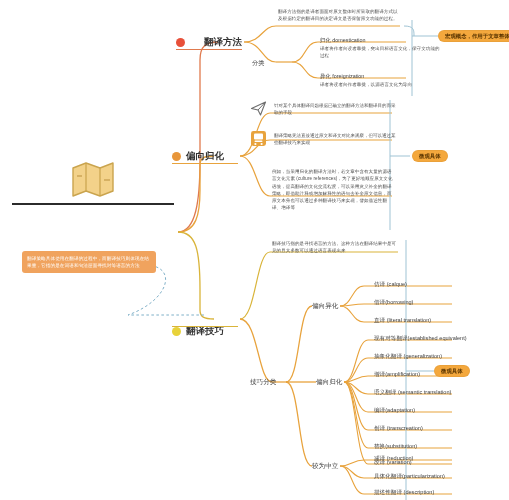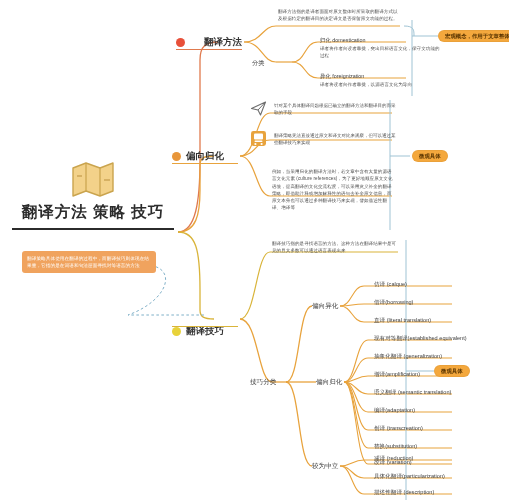--- a/index.html
+++ b/index.html
@@ -124,21 +124,20 @@
     <path d="M406,240 L406,500" fill="none" stroke="#9fc3d4" stroke-width="1"></path>
     <path d="M406,371 L434,371" fill="none" stroke="#9fc3d4" stroke-width="1"></path>
   </svg>
 
   <div class="root-block">
     <svg class="root-icon" viewBox="0 0 44 38">
       <path d="M2 8 L15 3 L29 8 L42 3 L42 31 L29 36 L15 31 L2 36 Z" fill="#f3d28a" stroke="#caa44e" stroke-width="1.4" stroke-linejoin="round"></path>
       <path d="M15 3 L15 31 M29 8 L29 36" stroke="#caa44e" stroke-width="1.2" fill="none"></path>
       <path d="M6 16 L11 16 M33 20 L39 20" stroke="#b98f3c" stroke-width="1" fill="none"></path>
     </svg>
-    <div class="root-title">翻译方法 策略 技巧</div>
     <div class="root-underline"></div>
   </div>
 
   <div class="root-note">翻译策略具体使用在翻译的过程中，而翻译技巧则体现在结果重，它指的是在词语和句法层面寻找对等语言的方法</div>
 
   <div class="l1" style="left:176px;top:36px;gap:19px;">
     <span class="dot" style="background:#e8503a;"></span>
     <span class="lbl">翻译方法</span>
   </div>
   <div class="l1-underline" style="left:176px;top:49px;width:66px;background:#e07a4e;"></div>

